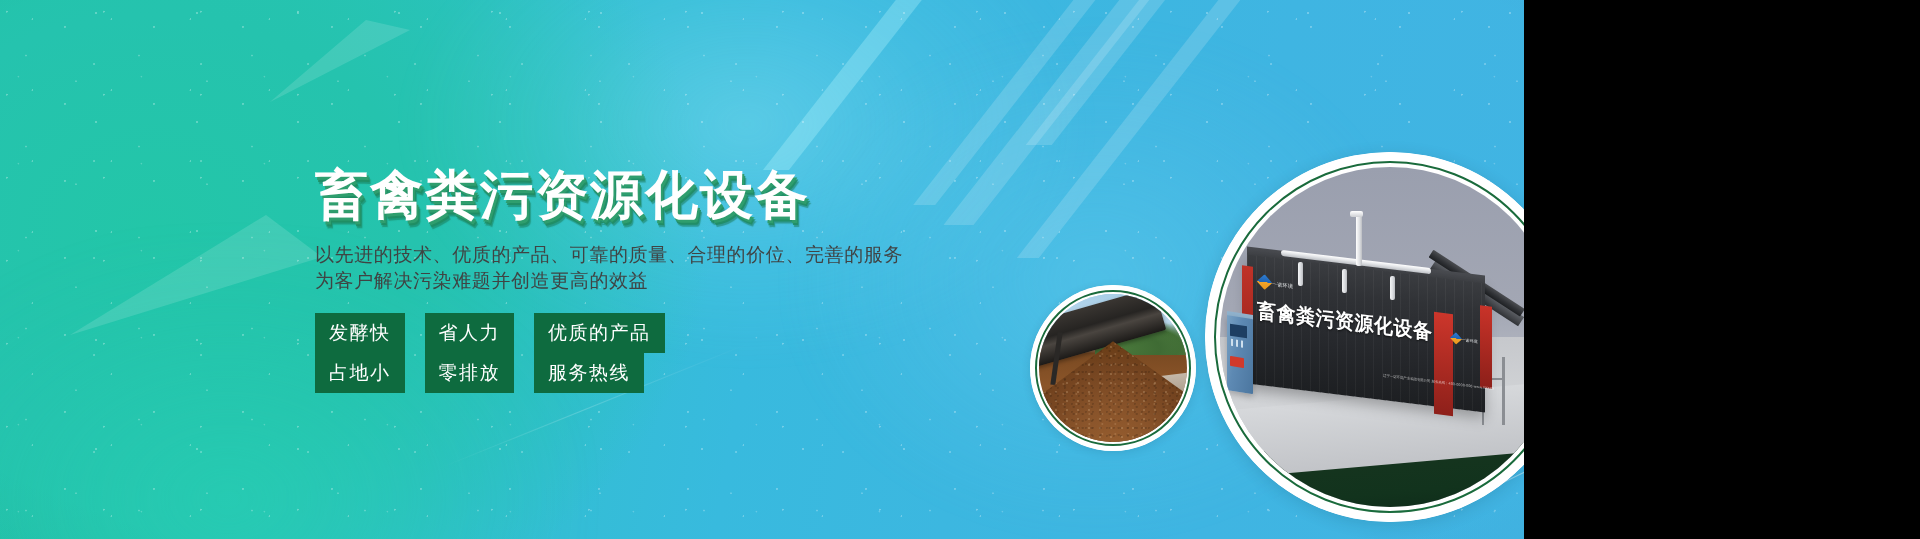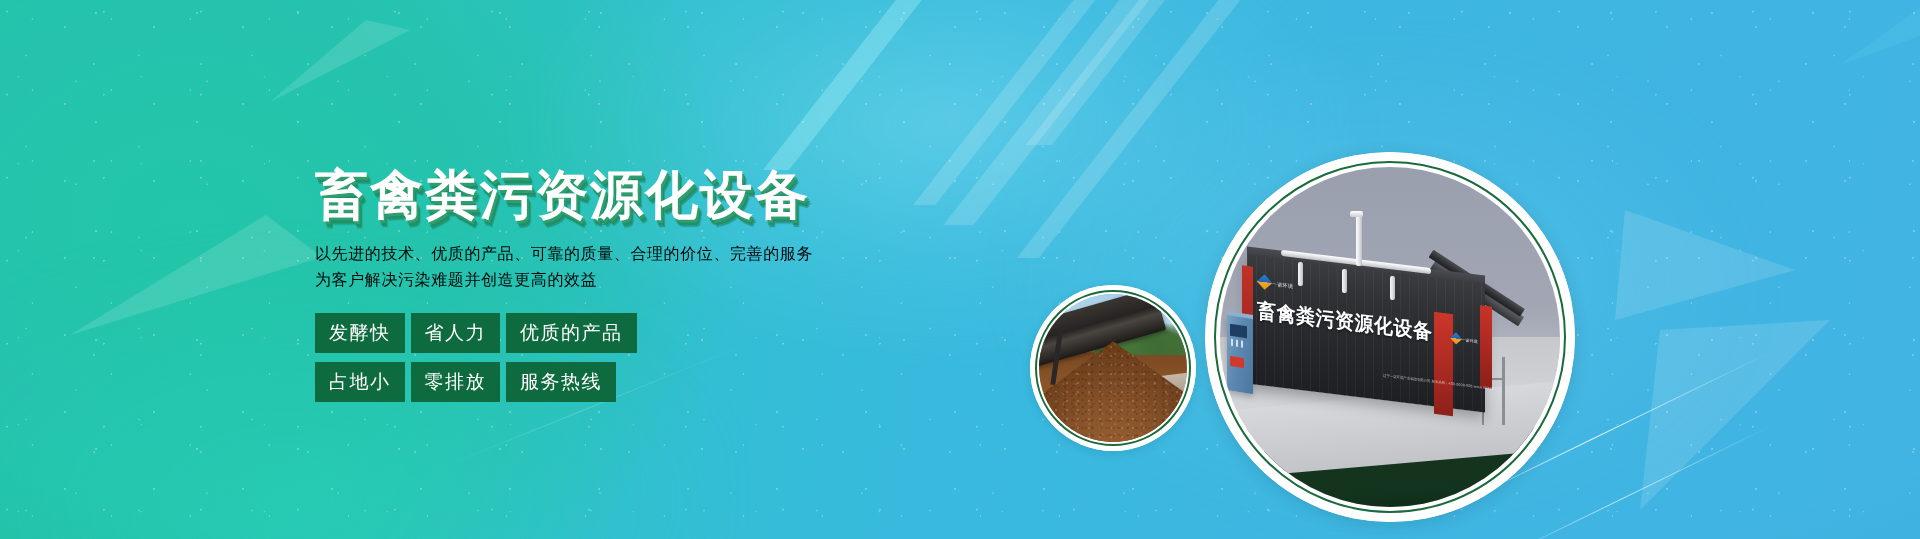--- a/index.html
+++ b/index.html
@@ -4,21 +4,21 @@
 <style>
   html, body {
     margin: 0;
     padding: 0;
     background: #000;
   }
   * { box-sizing: border-box; }
 
   #banner {
     position: relative;
-    width: 1920px;
+    width: 1524px;
     height: 539px;
     overflow: hidden;
     font-family: "DejaVu Sans", "Liberation Sans", sans-serif;
     background: #2bb8c8;
   }
 
   
   .bg-base {
     position: absolute; inset: 0;
     background:
@@ -108,35 +108,34 @@
     color: #ffffff;
     letter-spacing: 2px;
     margin: 0 0 20px 0;
     text-shadow:
       2px 3px 0 #2f9e6e,
       3px 5px 0 rgba(32,140,96,.85),
       4px 7px 1px rgba(26,120,84,.55);
     white-space: nowrap;
   }
   .subline {
-    font-size: 16px;
+    font-size: 19px;
     line-height: 26px;
-    color: #000000;
+    color: #404040;
     letter-spacing: .6px;
     white-space: nowrap;
     opacity: .97;
   }
   .tags {
     margin-top: 20px;
     width: 340px;
   }
   .tag-row {
     display: flex;
-    gap: 6px;
-    margin-bottom: 9px;
+    gap: 20px;
   }
   .tag {
     background: #0e6b3f;
     color: #ffffff;
     font-size: 19px;
     line-height: 1;
     letter-spacing: 1.5px;
     padding: 10px 14px 11px 14px;
     text-align: center;
     white-space: nowrap;

